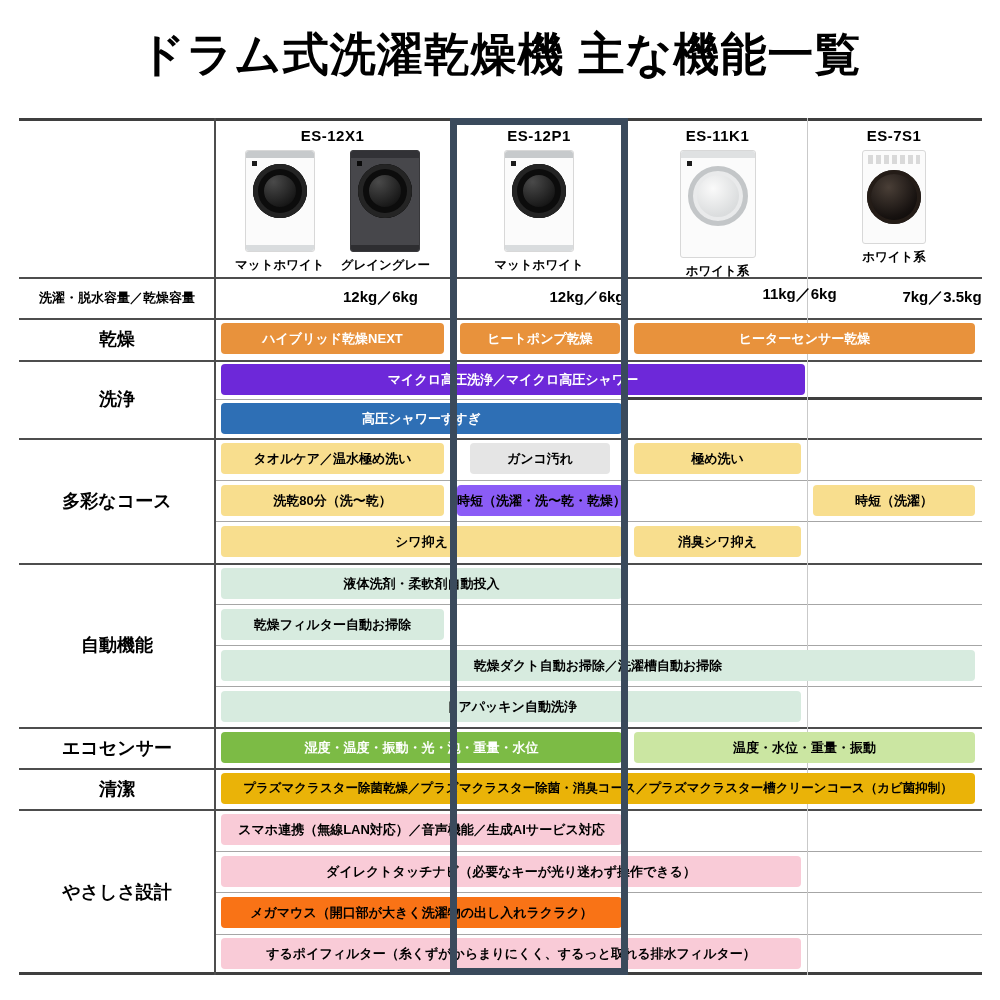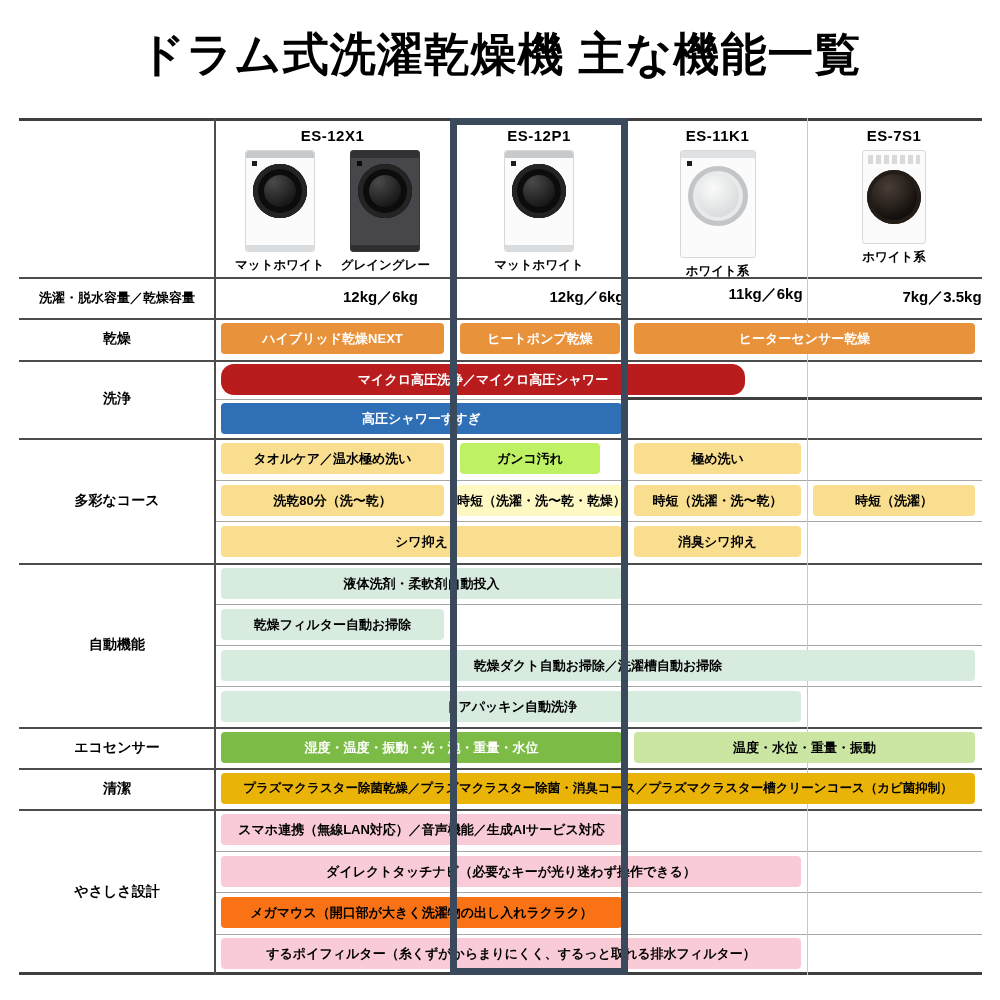--- a/index.html
+++ b/index.html
@@ -15,21 +15,21 @@
   .hline.thick{background:#3f3f3f;height:3px;}
   .vline{background:#4d4d4d;width:2px;}
   .vline.lt{background:#c9c9c9;width:1px;}
   
   .badge{position:absolute;z-index:2;height:31px;line-height:31px;border-radius:4px;
          text-align:center;font-size:13px;font-weight:bold;white-space:nowrap;}
   .badge.lite{color:#fff;}
   
   .glabel,.cellv{position:absolute;z-index:2;display:flex;align-items:center;justify-content:center;
          font-weight:bold;text-align:center;}
-  .glabel{font-size:14px;}
+  .glabel{font-size:18px;}
   .cellv{font-size:15px;margin-left:48px;}
   
   .colhead{position:absolute;top:2px;height:157px;z-index:3;display:flex;flex-direction:column;align-items:center;}
   .model{font-size:15px;font-weight:bold;margin-top:7px;letter-spacing:.5px;}
   .machines{display:flex;gap:16px;align-items:flex-end;margin-top:6px;}
   .machine{display:flex;flex-direction:column;align-items:center;}
   .clabel{font-size:12.5px;font-weight:bold;margin-top:5px;white-space:nowrap;}
   
   .washer{position:relative;width:68px;height:100px;border-radius:3px;}
   .w-white{background:#fbfbfb;border:1px solid #d8d8d8;}
@@ -150,44 +150,43 @@
               <div class="w-door"></div>
           </div>
           <div class="clabel">ホワイト系</div>
         </div>
       </div>
     </div>
 
     <div class="glabel" style="left:0;top:159px;width:196px;height:41px;font-size:13px;">洗濯・脱水容量／乾燥容量</div>
     <div class="cellv" style="left:196px;top:159px;width:235px;height:41px;">12kg／6kg</div>
     <div class="cellv" style="left:431px;top:159px;width:178px;height:41px;">12kg／6kg</div>
-    <div class="cellv" style="left:609px;top:159px;width:179px;height:34px;">11kg／6kg</div>
+    <div class="cellv" style="left:643px;top:159px;width:179px;height:34px;">11kg／6kg</div>
     <div class="cellv" style="left:788px;top:159px;width:174px;height:41px;">7kg／3.5kg</div>
 
     <div class="glabel" style="left:0;top:200px;width:196px;height:42px;">乾燥</div>
     <div class="glabel" style="left:0;top:242px;width:196px;height:78px;">洗浄</div>
     <div class="glabel" style="left:0;top:445px;width:196px;height:164px;">自動機能</div>
     <div class="glabel" style="left:0;top:320px;width:196px;height:125px;">多彩なコース</div>
     <div class="glabel" style="left:0;top:609px;width:196px;height:41px;">エコセンサー</div>
     <div class="glabel" style="left:0;top:650px;width:196px;height:41px;">清潔</div>
     <div class="glabel" style="left:0;top:691px;width:196px;height:166px;">やさしさ設計</div>
 
     <div class="badge lite" style="left: 202px; top: 205px; width: 223px; background: rgb(232, 146, 60);">ハイブリッド乾燥NEXT</div>
     <div class="badge lite" style="left: 441px; top: 205px; width: 160px; background: rgb(232, 146, 60);">ヒートポンプ乾燥</div>
     <div class="badge lite" style="left: 615px; top: 205px; width: 341px; background: rgb(232, 146, 60);">ヒーターセンサー乾燥</div>
 
-    <div class="badge lite" style="left: 202px; top: 246px; width: 524px; background: #b91c1c; border-radius: 13px;">マイクロ高圧洗浄／マイクロ高圧シャワー</div>
+    <div class="badge lite" style="left: 202px; top: 246px; width: 584px; background: #6d28d9;">マイクロ高圧洗浄／マイクロ高圧シャワー</div>
     <div class="badge lite" style="left: 202px; top: 285px; width: 401px; background: rgb(46, 111, 181);">高圧シャワーすすぎ</div>
 
     <div class="badge" style="left: 202px; top: 325px; width: 223px; background: rgb(248, 222, 142);">タオルケア／温水極め洗い</div>
-    <div class="badge" style="left: 441px; top: 325px; width: 140px; background: #bef264;">ガンコ汚れ</div>
+    <div class="badge" style="left: 451px; top: 325px; width: 140px; background: #e5e5e5;">ガンコ汚れ</div>
     <div class="badge" style="left: 615px; top: 325px; width: 167px; background: rgb(248, 222, 142);">極め洗い</div>
     <div class="badge" style="left: 202px; top: 367px; width: 223px; background: rgb(248, 222, 142);">洗乾80分（洗〜乾）</div>
-    <div class="badge" style="left: 438px; top: 367px; width: 166px; background: #fef9c3;">時短（洗濯・洗〜乾・乾燥）</div>
-    <div class="badge" style="left: 615px; top: 367px; width: 167px; background: rgb(248, 222, 142);">時短（洗濯・洗〜乾）</div>
+    <div class="badge" style="left: 438px; top: 367px; width: 166px; background: #8b5cf6;">時短（洗濯・洗〜乾・乾燥）</div>
     <div class="badge" style="left: 794px; top: 367px; width: 162px; background: rgb(248, 222, 142);">時短（洗濯）</div>
     <div class="badge" style="left: 202px; top: 408px; width: 401px; background: rgb(248, 222, 142);">シワ抑え</div>
     <div class="badge" style="left: 615px; top: 408px; width: 167px; background: rgb(248, 222, 142);">消臭シワ抑え</div>
 
     <div class="badge" style="left: 202px; top: 450px; width: 401px; background: rgb(215, 235, 223);">液体洗剤・柔軟剤自動投入</div>
     <div class="badge" style="left: 202px; top: 491px; width: 223px; background: rgb(215, 235, 223);">乾燥フィルター自動お掃除</div>
     <div class="badge" style="left: 202px; top: 532px; width: 754px; background: rgb(215, 235, 223);">乾燥ダクト自動お掃除／洗濯槽自動お掃除</div>
     <div class="badge" style="left: 202px; top: 573px; width: 580px; background: rgb(215, 235, 223);">ドアパッキン自動洗浄</div>
 
     <div class="badge lite" style="left: 202px; top: 614px; width: 401px; background: rgb(124, 187, 69);">湿度・温度・振動・光・泡・重量・水位</div>

